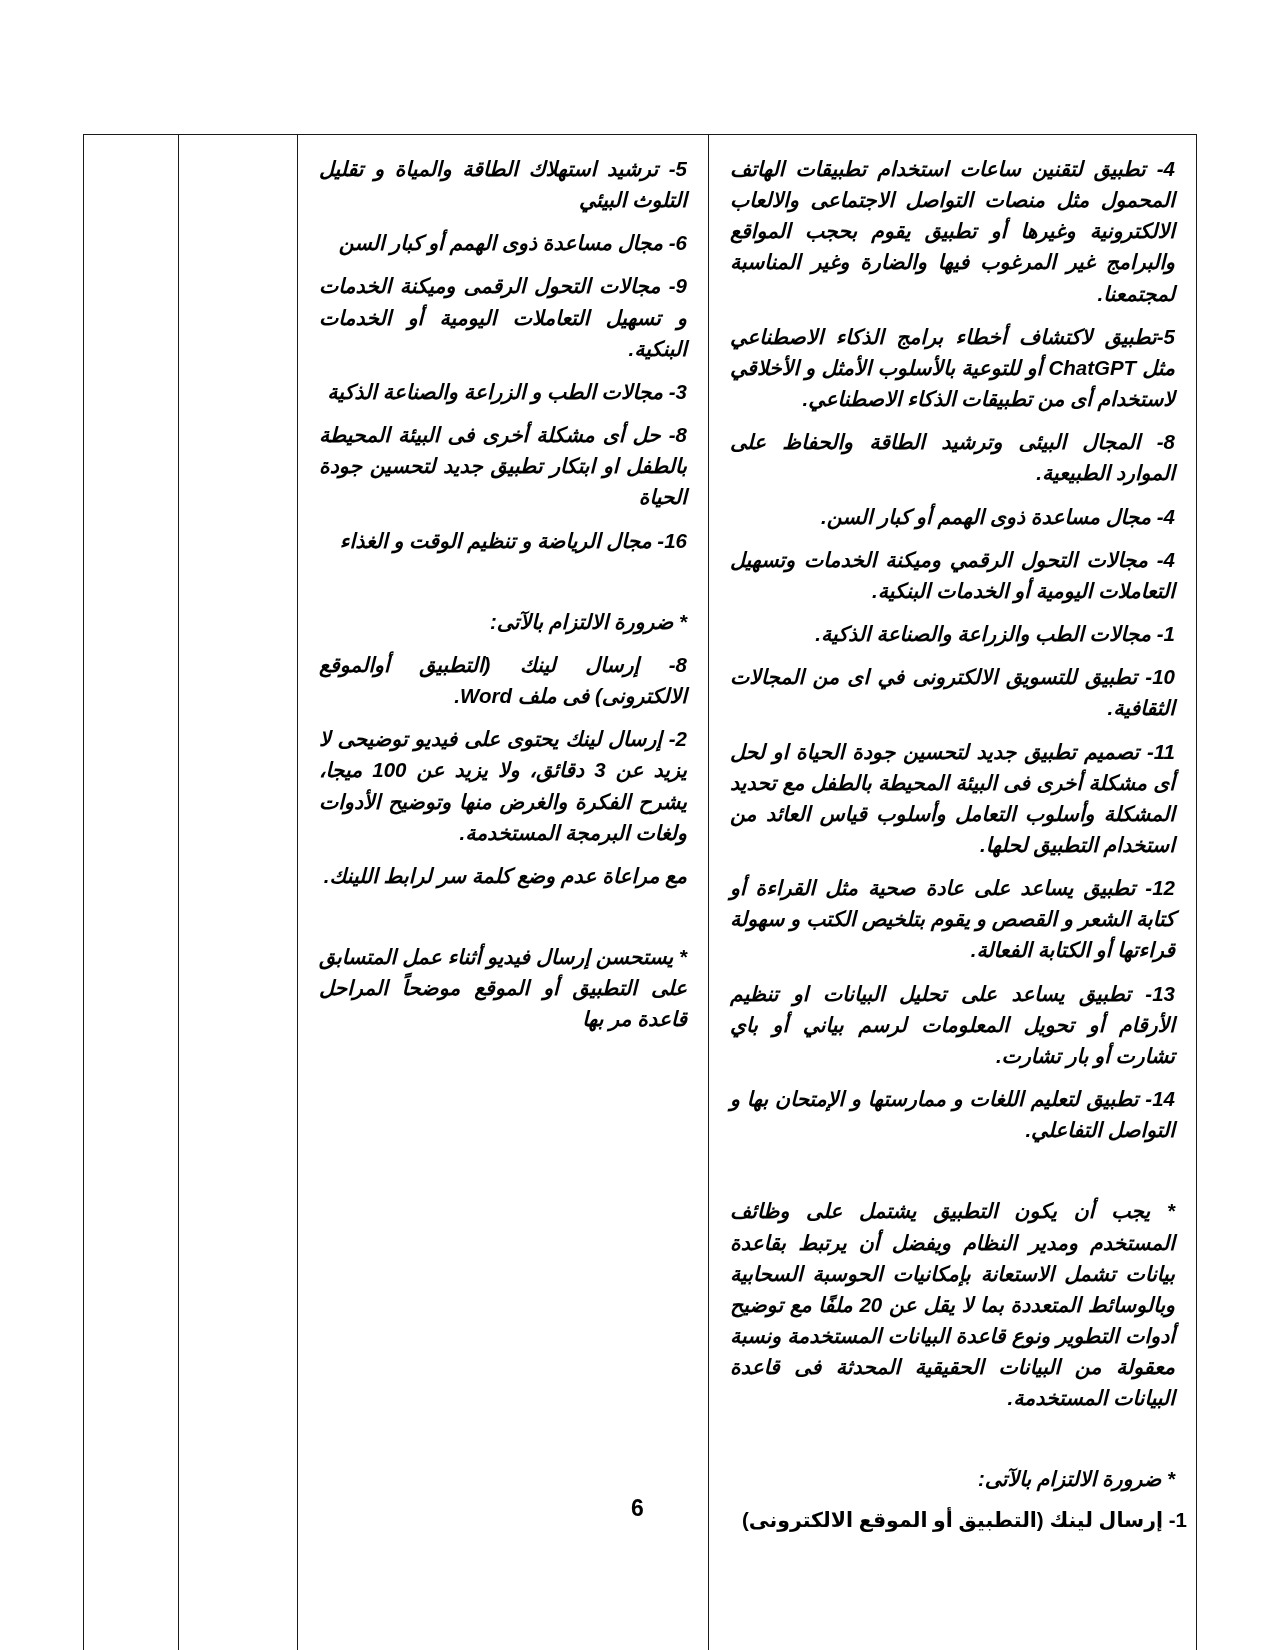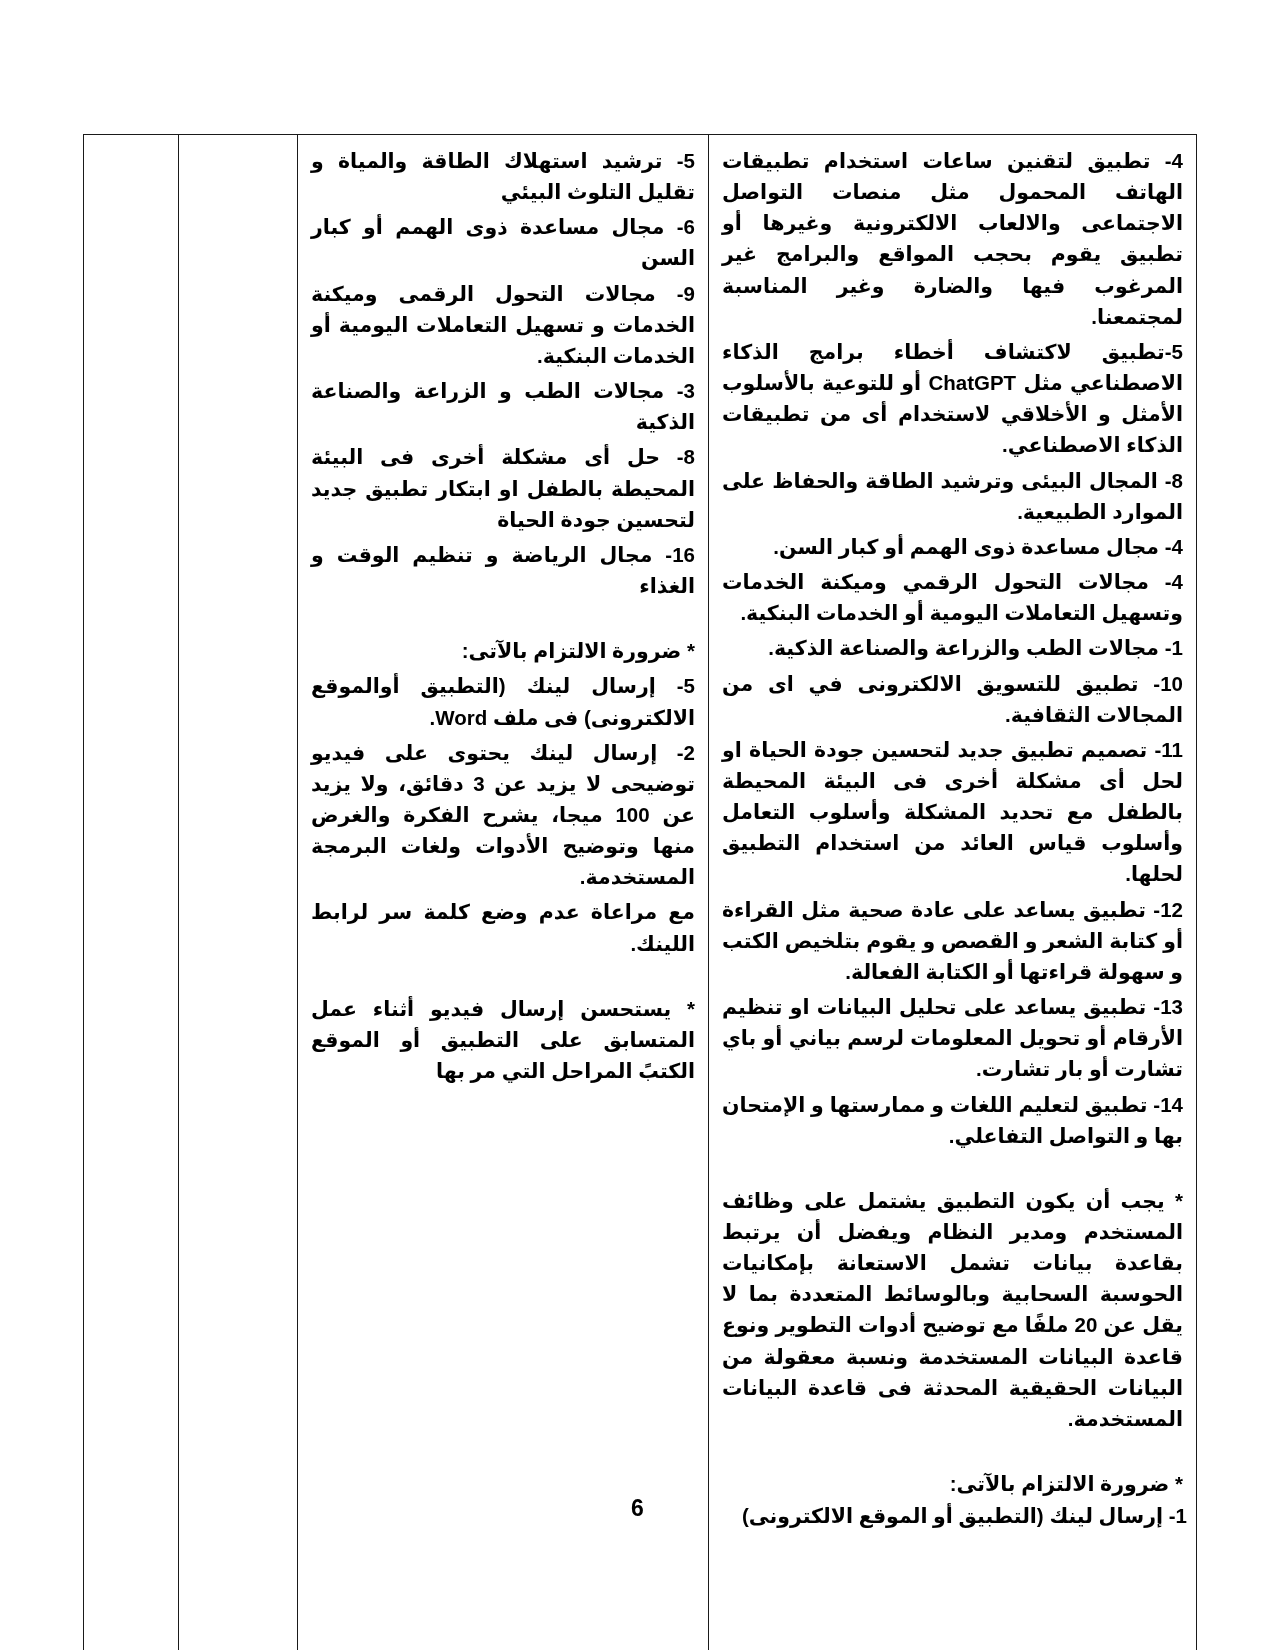--- a/index.html
+++ b/index.html
@@ -50,26 +50,27 @@
     direction: rtl;
     text-align: justify;
     text-align-last: right;
   }
 
   
   .para {
     font-size: 20.5px;
     font-weight: bold;
     line-height: 1.52;
-    margin: 4px;
+    margin: 12px;
     direction: rtl;
     text-align: justify;
     text-align-last: right;
     unicode-bidi: plaintext;
     letter-spacing: 0;
+    font-style: italic;
   }
 
   .spacer { height: 26px; }
 
   
   .clip-line {
     font-size: 20.5px;
     font-weight: bold;
     line-height: 1.25;
     margin: 0;
@@ -138,27 +139,27 @@
             <p class="para">6- مجال مساعدة ذوى الهمم أو كبار السن</p>
             <p class="para">9- مجالات التحول الرقمى وميكنة الخدمات و تسهيل التعاملات اليومية أو الخدمات البنكية.</p>
             <p class="para">3- مجالات الطب و الزراعة والصناعة الذكية</p>
             <p class="para">8- حل أى مشكلة أخرى فى البيئة المحيطة بالطفل او ابتكار تطبيق جديد لتحسين جودة الحياة</p>
             <p class="para">16- مجال الرياضة و تنظيم الوقت و الغذاء</p>
 
             <div class="spacer"></div>
 
             <p class="para">* ضرورة الالتزام بالآتى:</p>
 
-            <p class="para">5- إرسال لينك (التطبيق أوالموقع الالكترونى) فى ملف Word.</p>
+            <p class="para">8- إرسال لينك (التطبيق أوالموقع الالكترونى) فى ملف Word.</p>
             <p class="para">2- إرسال لينك يحتوى على فيديو توضيحى لا يزيد عن 3 دقائق، ولا يزيد عن 100 ميجا، يشرح الفكرة والغرض منها وتوضيح الأدوات ولغات البرمجة المستخدمة.</p>
             <p class="para">مع مراعاة عدم وضع كلمة سر لرابط اللينك.</p>
 
             <div class="spacer"></div>
 
-            <p class="para">* يستحسن إرسال فيديو أثناء عمل المتسابق على التطبيق أو الموقع الكتبً المراحل التي مر بها</p>
+            <p class="para">* يستحسن إرسال فيديو أثناء عمل المتسابق على التطبيق أو الموقع موضحاً المراحل قاعدة مر بها</p>
 
             <div class="empty-cell"></div>
 
           </div>
         </td>
 
         <td class="col-c">
           <div class="cell-inner">&nbsp;</div>
         </td>
 

